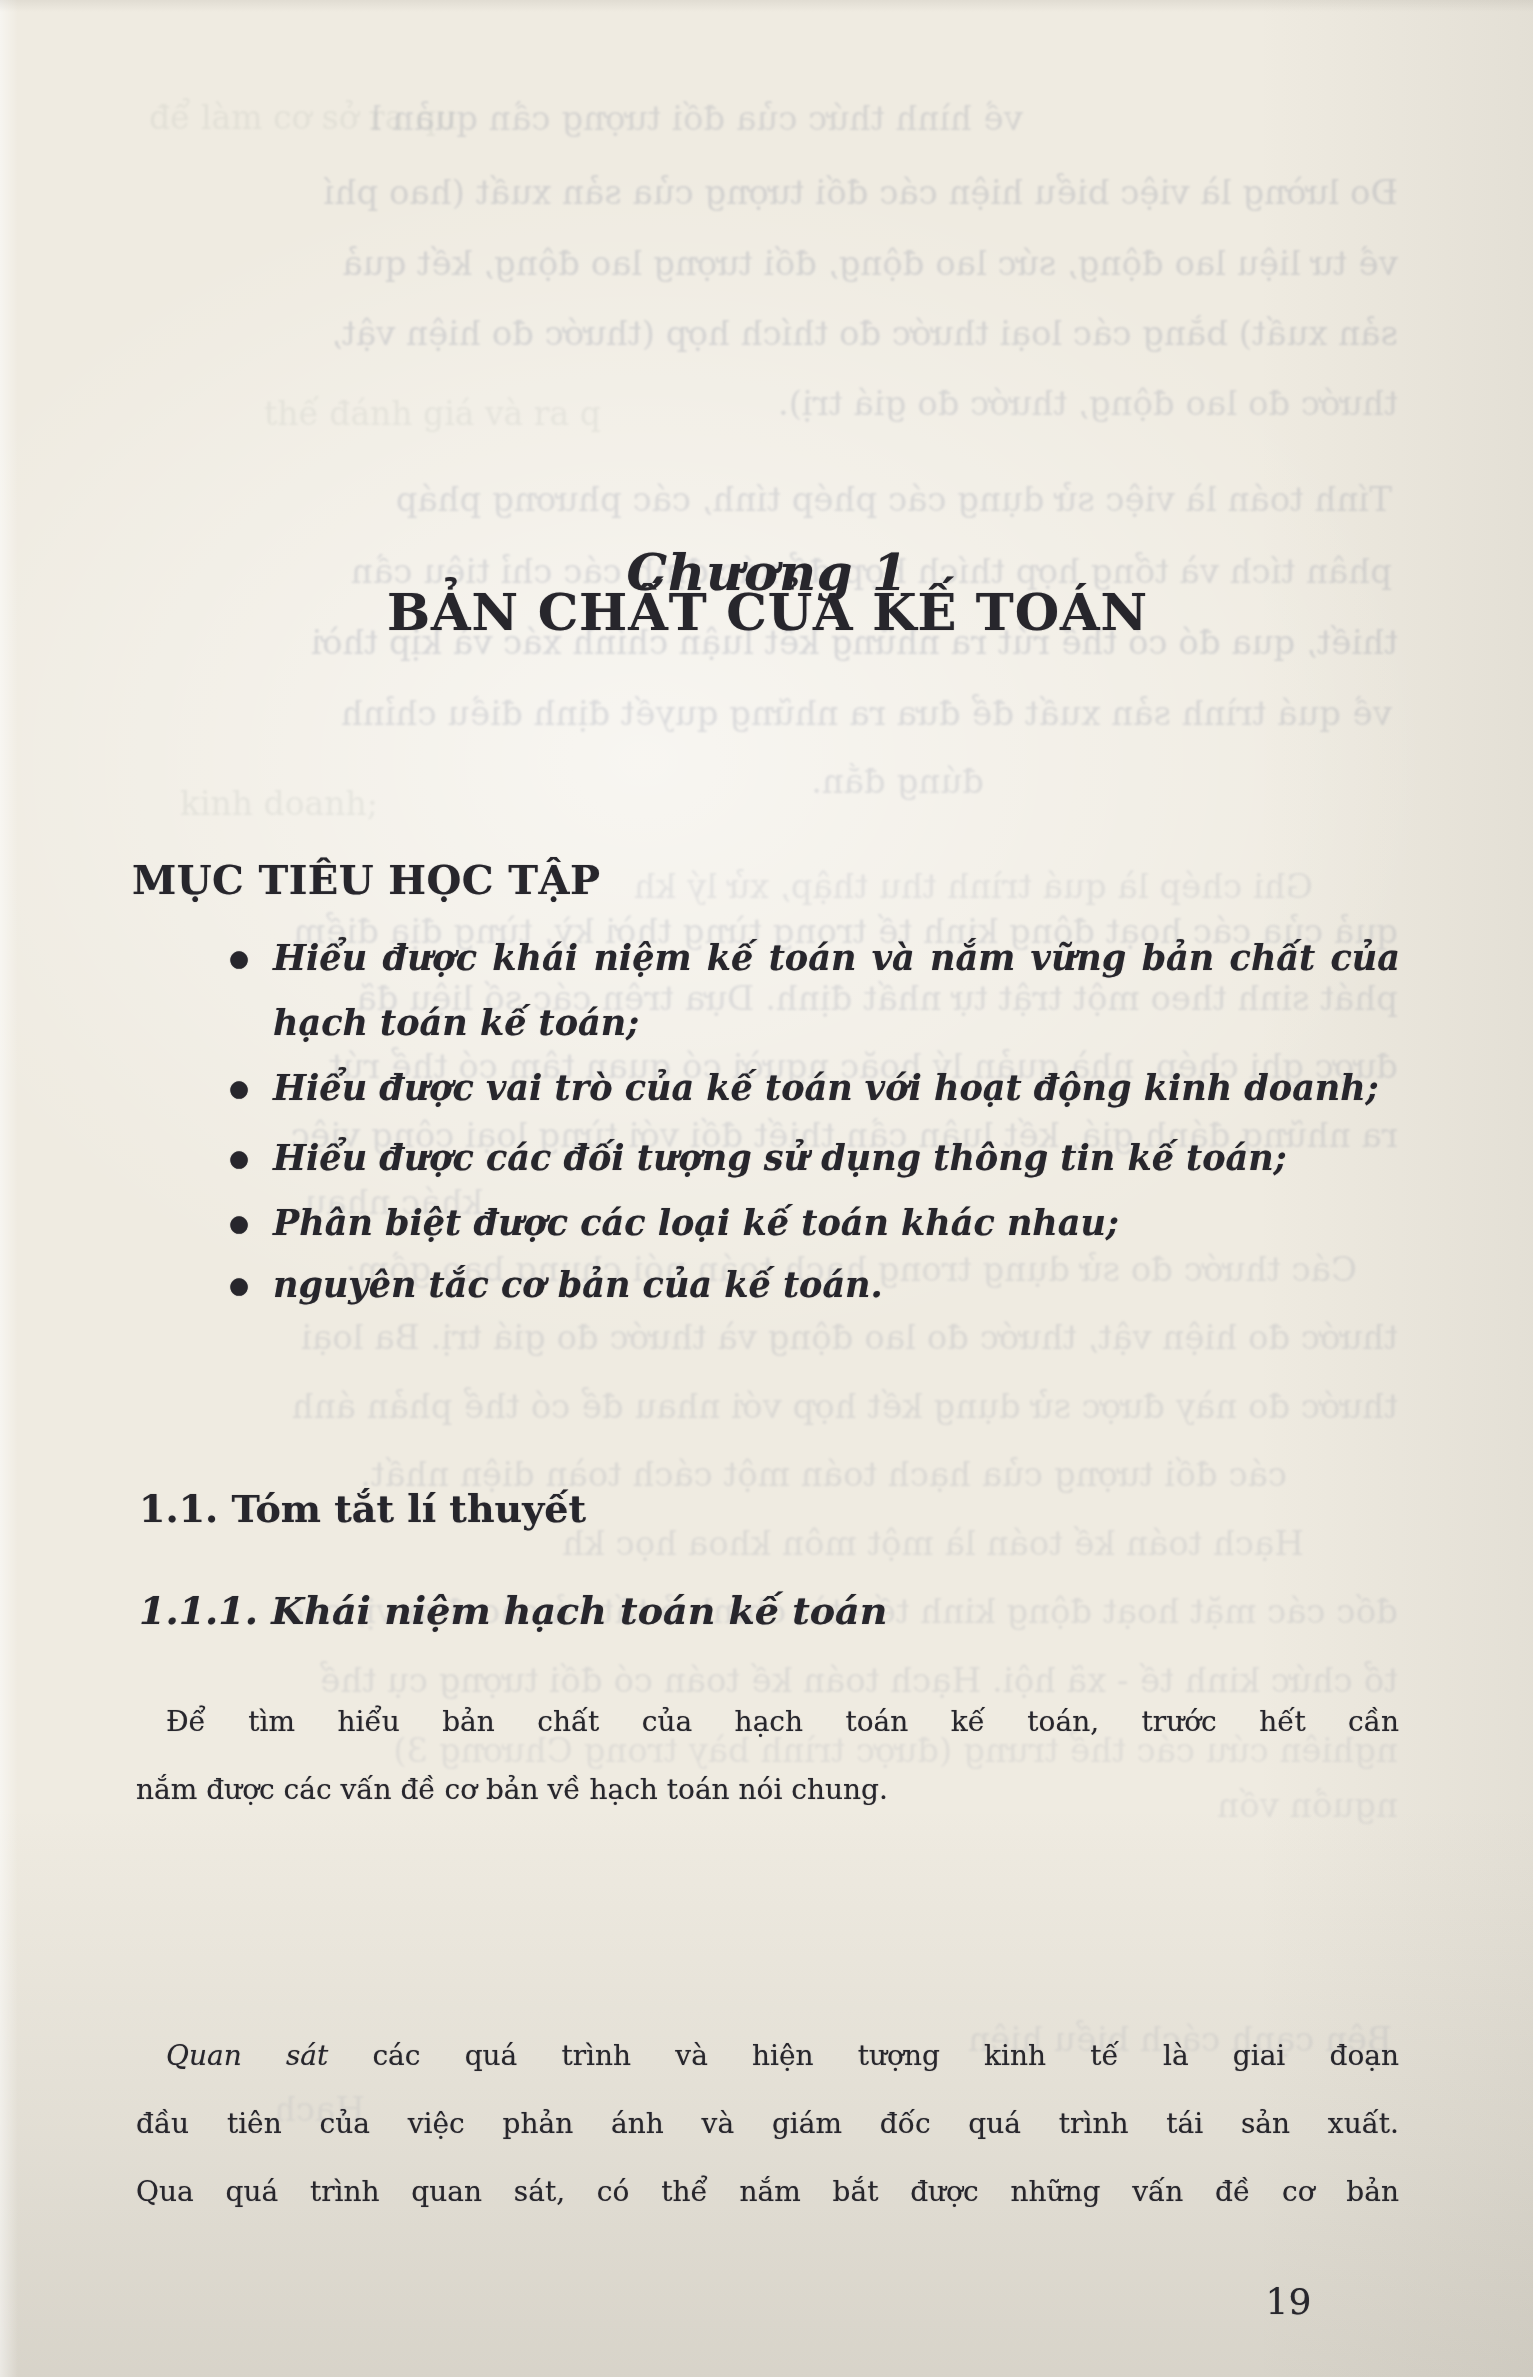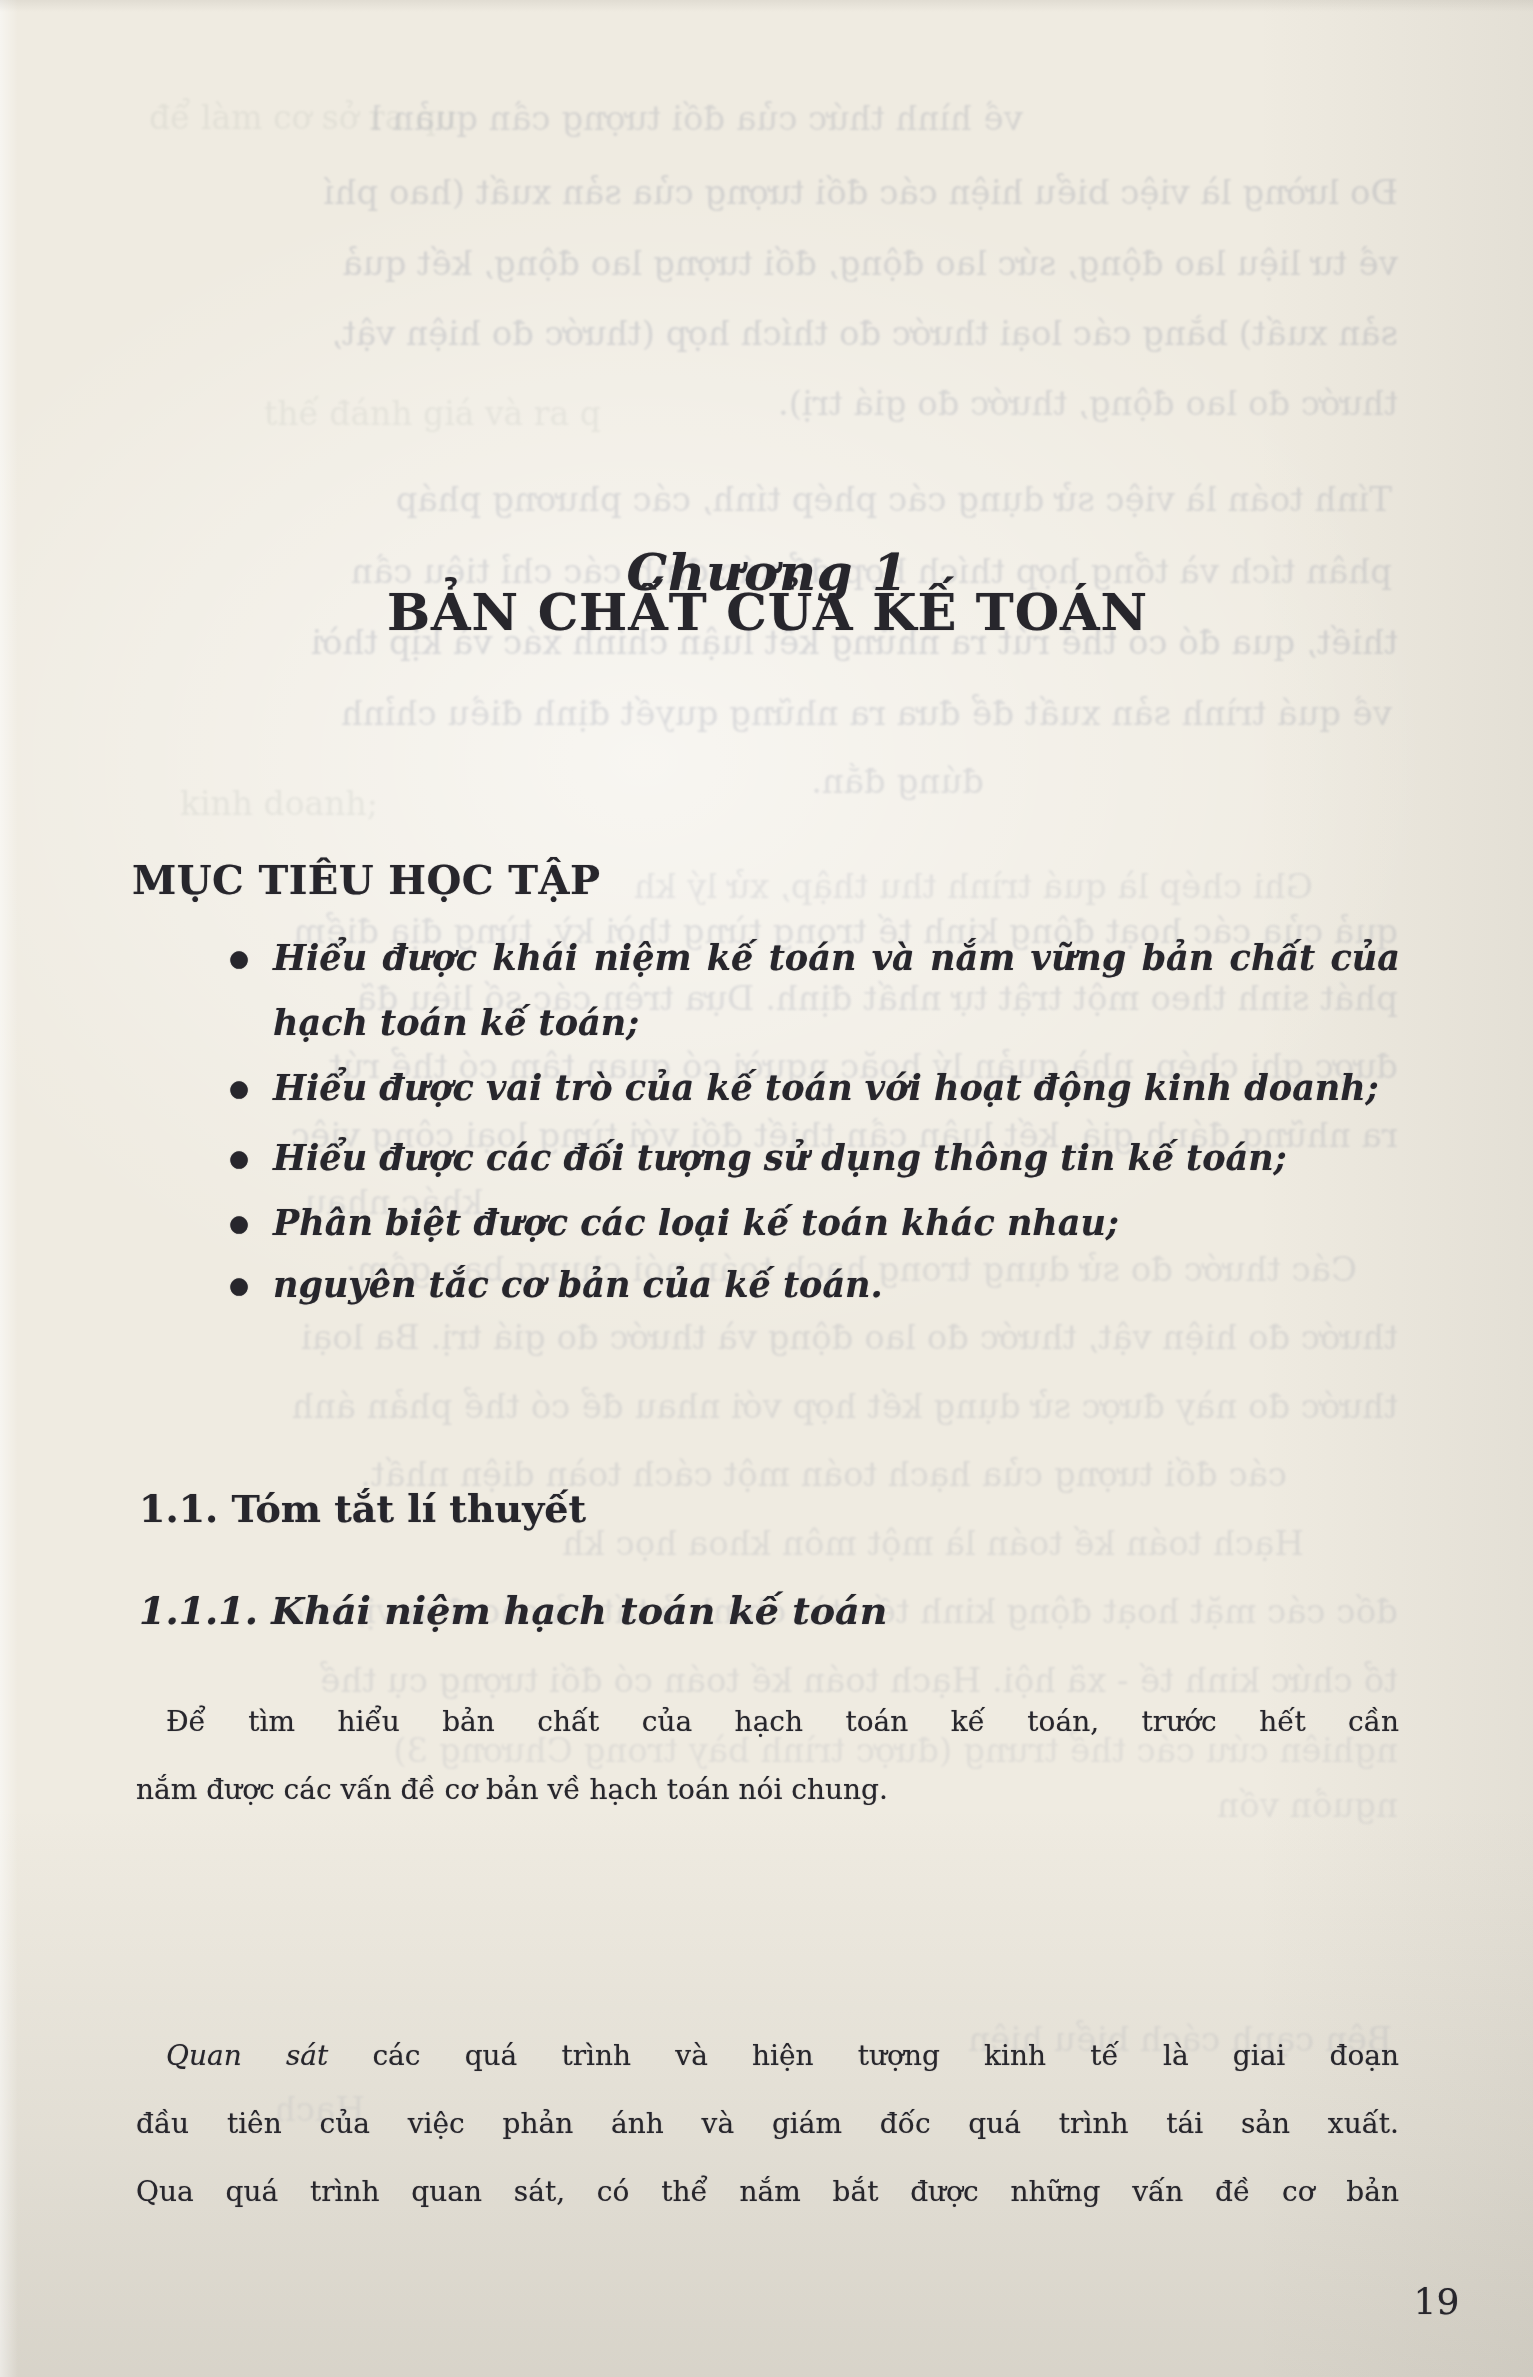--- a/index.html
+++ b/index.html
@@ -36,21 +36,21 @@
   .subsec-heading{position:absolute;top:1588px;left:139px;font-size:38px;font-weight:bold;font-style:italic;}
 
   .obj-item{position:absolute;left:273px;width:1127px;font-size:35px;line-height:65px;
     font-weight:bold;font-style:italic;}
   .obj-item .dot{position:absolute;left:-44px;top:0px;font-size:23px;font-style:normal;}
   .para{position:absolute;left:136px;width:1263px;font-size:28px;line-height:68px;}
   .line{display:block;}
   .fill{text-align:justify;text-align-last:justify;}
   .indent{text-indent:30px;}
   .lead{font-style:italic;}
-  .page-number{position:absolute;top:2281px;left:1388px;width:97px;text-align:center;font-size:36px;}
+  .page-number{position:absolute;top:2281px;left:1240px;width:97px;text-align:center;font-size:36px;}
 </style>
 </head>
 <body>
 
 <div class="page">
   <div class="edge-light"></div>
   <div class="edge-shadow"></div>
 
   <div class="bleed" style="top:98px;left:369px;width:654px;opacity:.20">về hình thức của đối tượng cần quản lí.</div>
   <div class="bleed" style="top:172px;left:101px;right:135px;opacity:.22">Đo lường là việc biểu hiện các đối tượng của sản xuất (hao phí</div>

